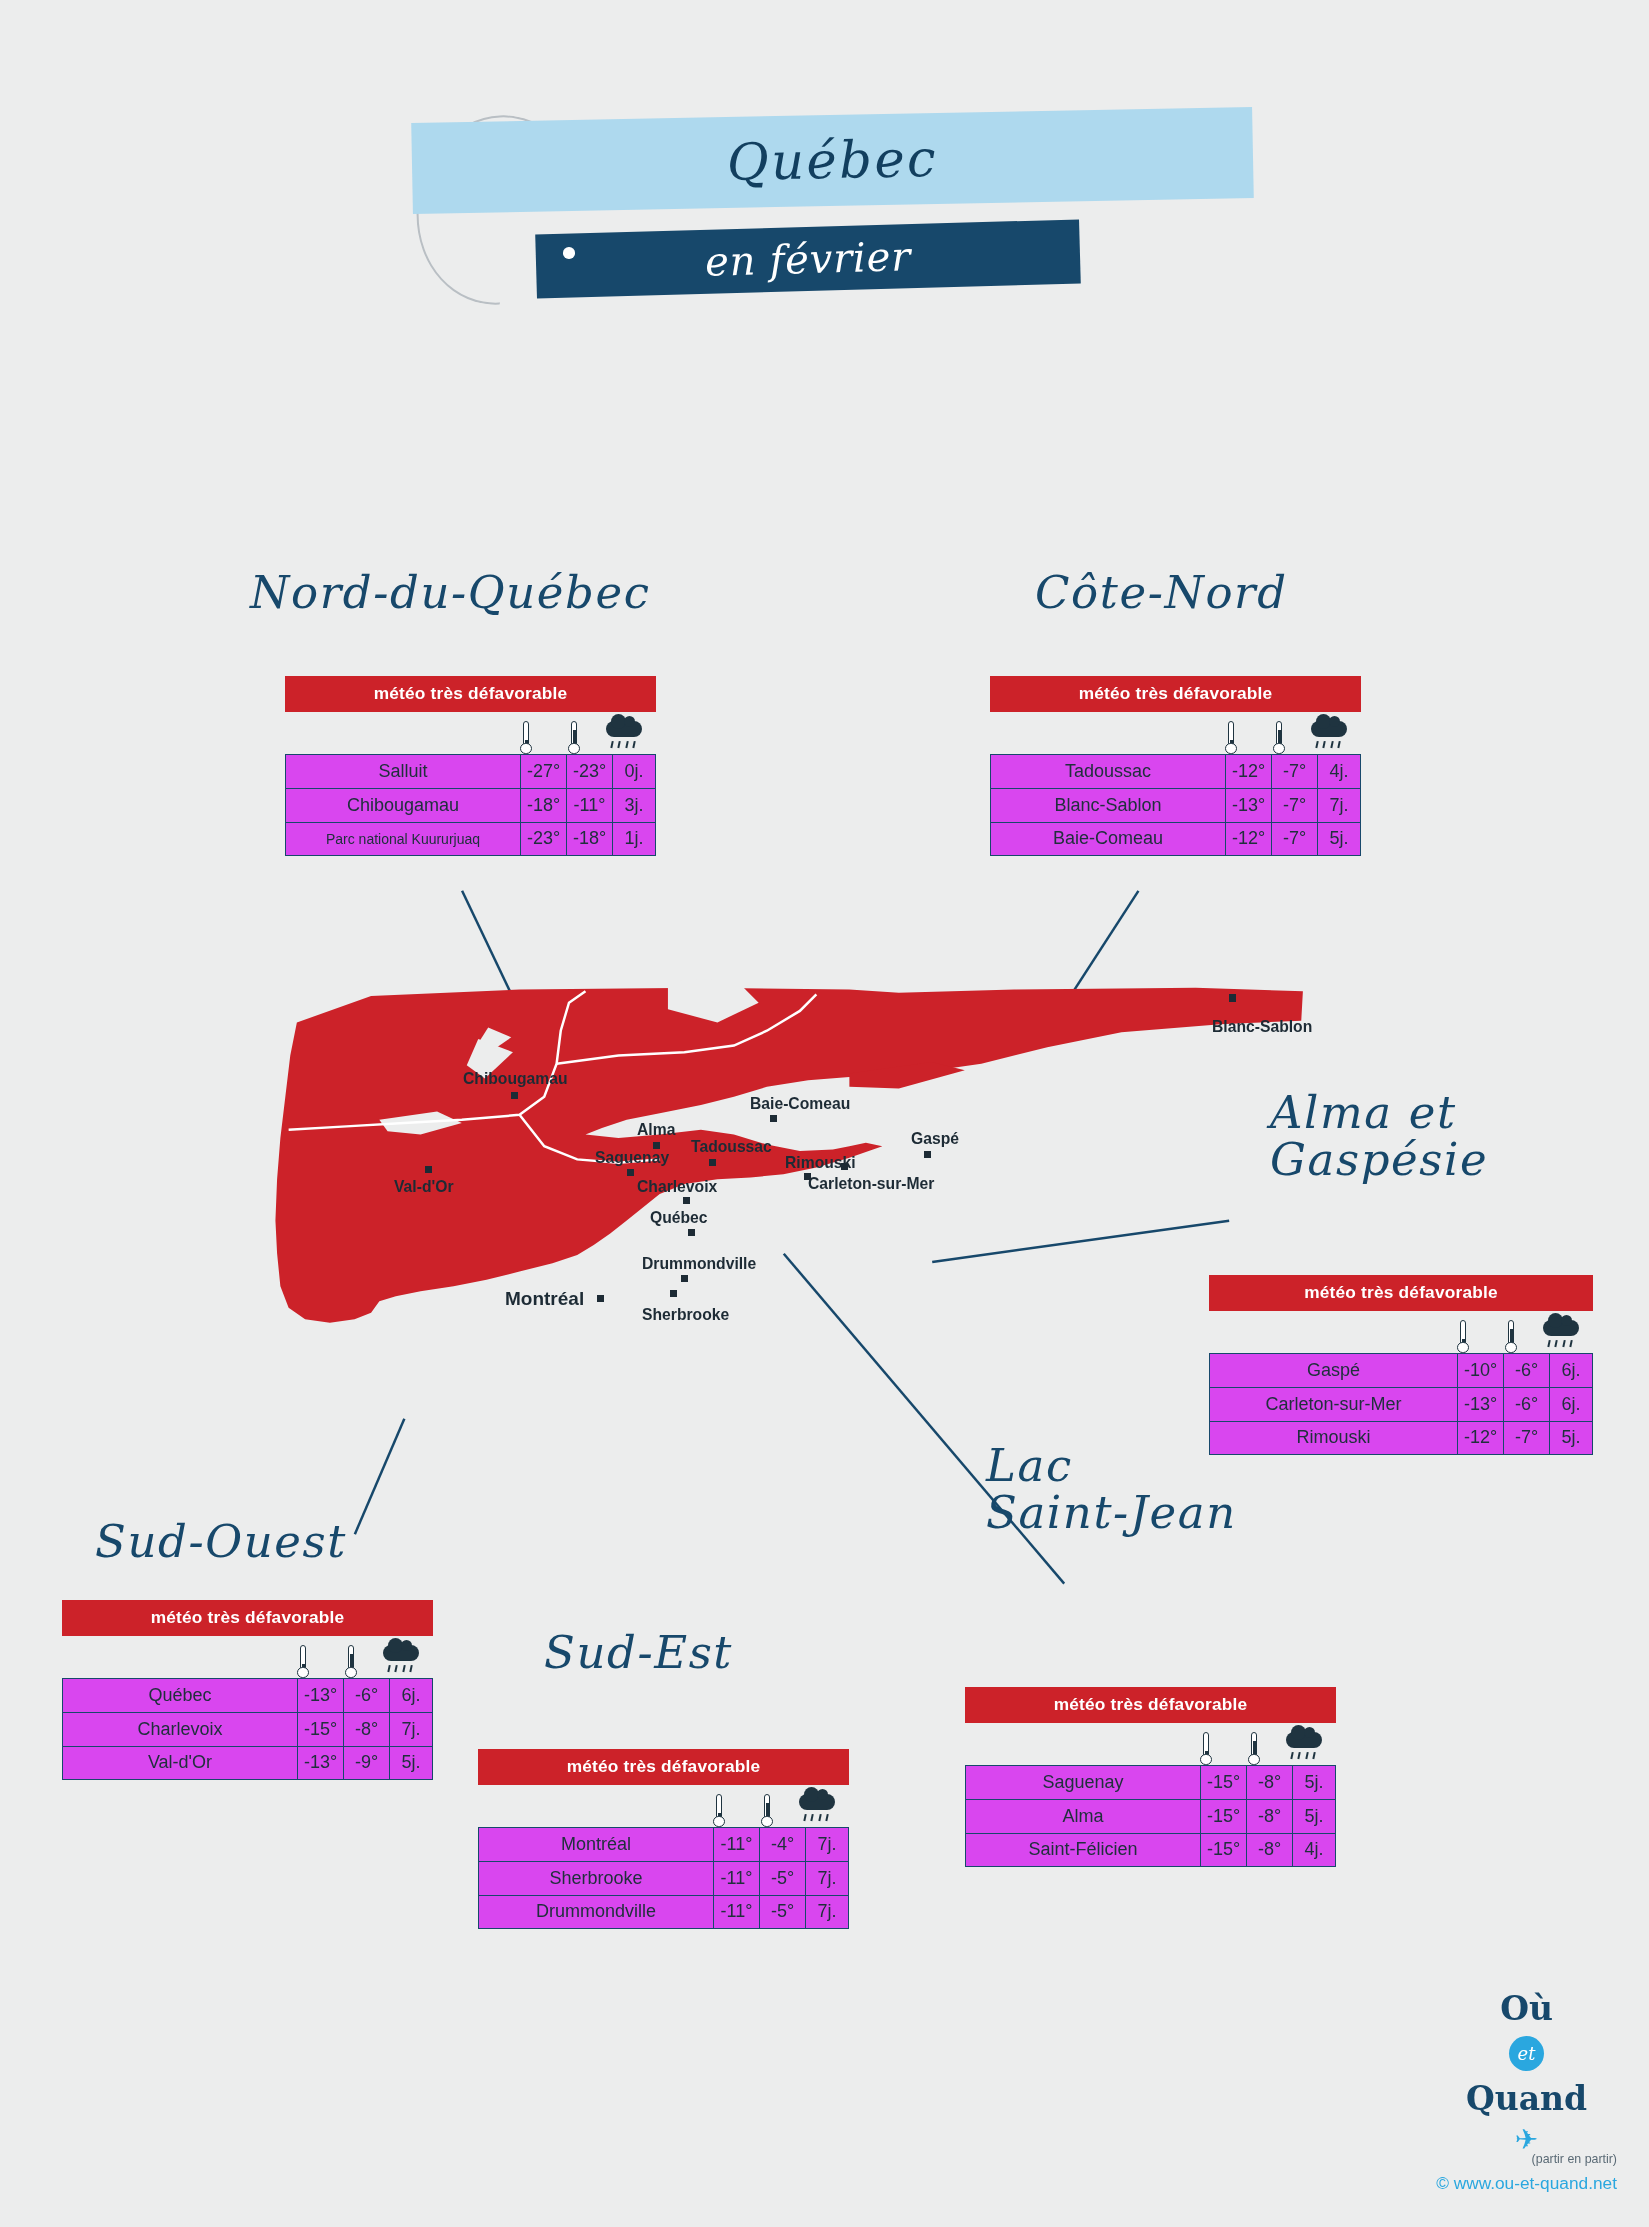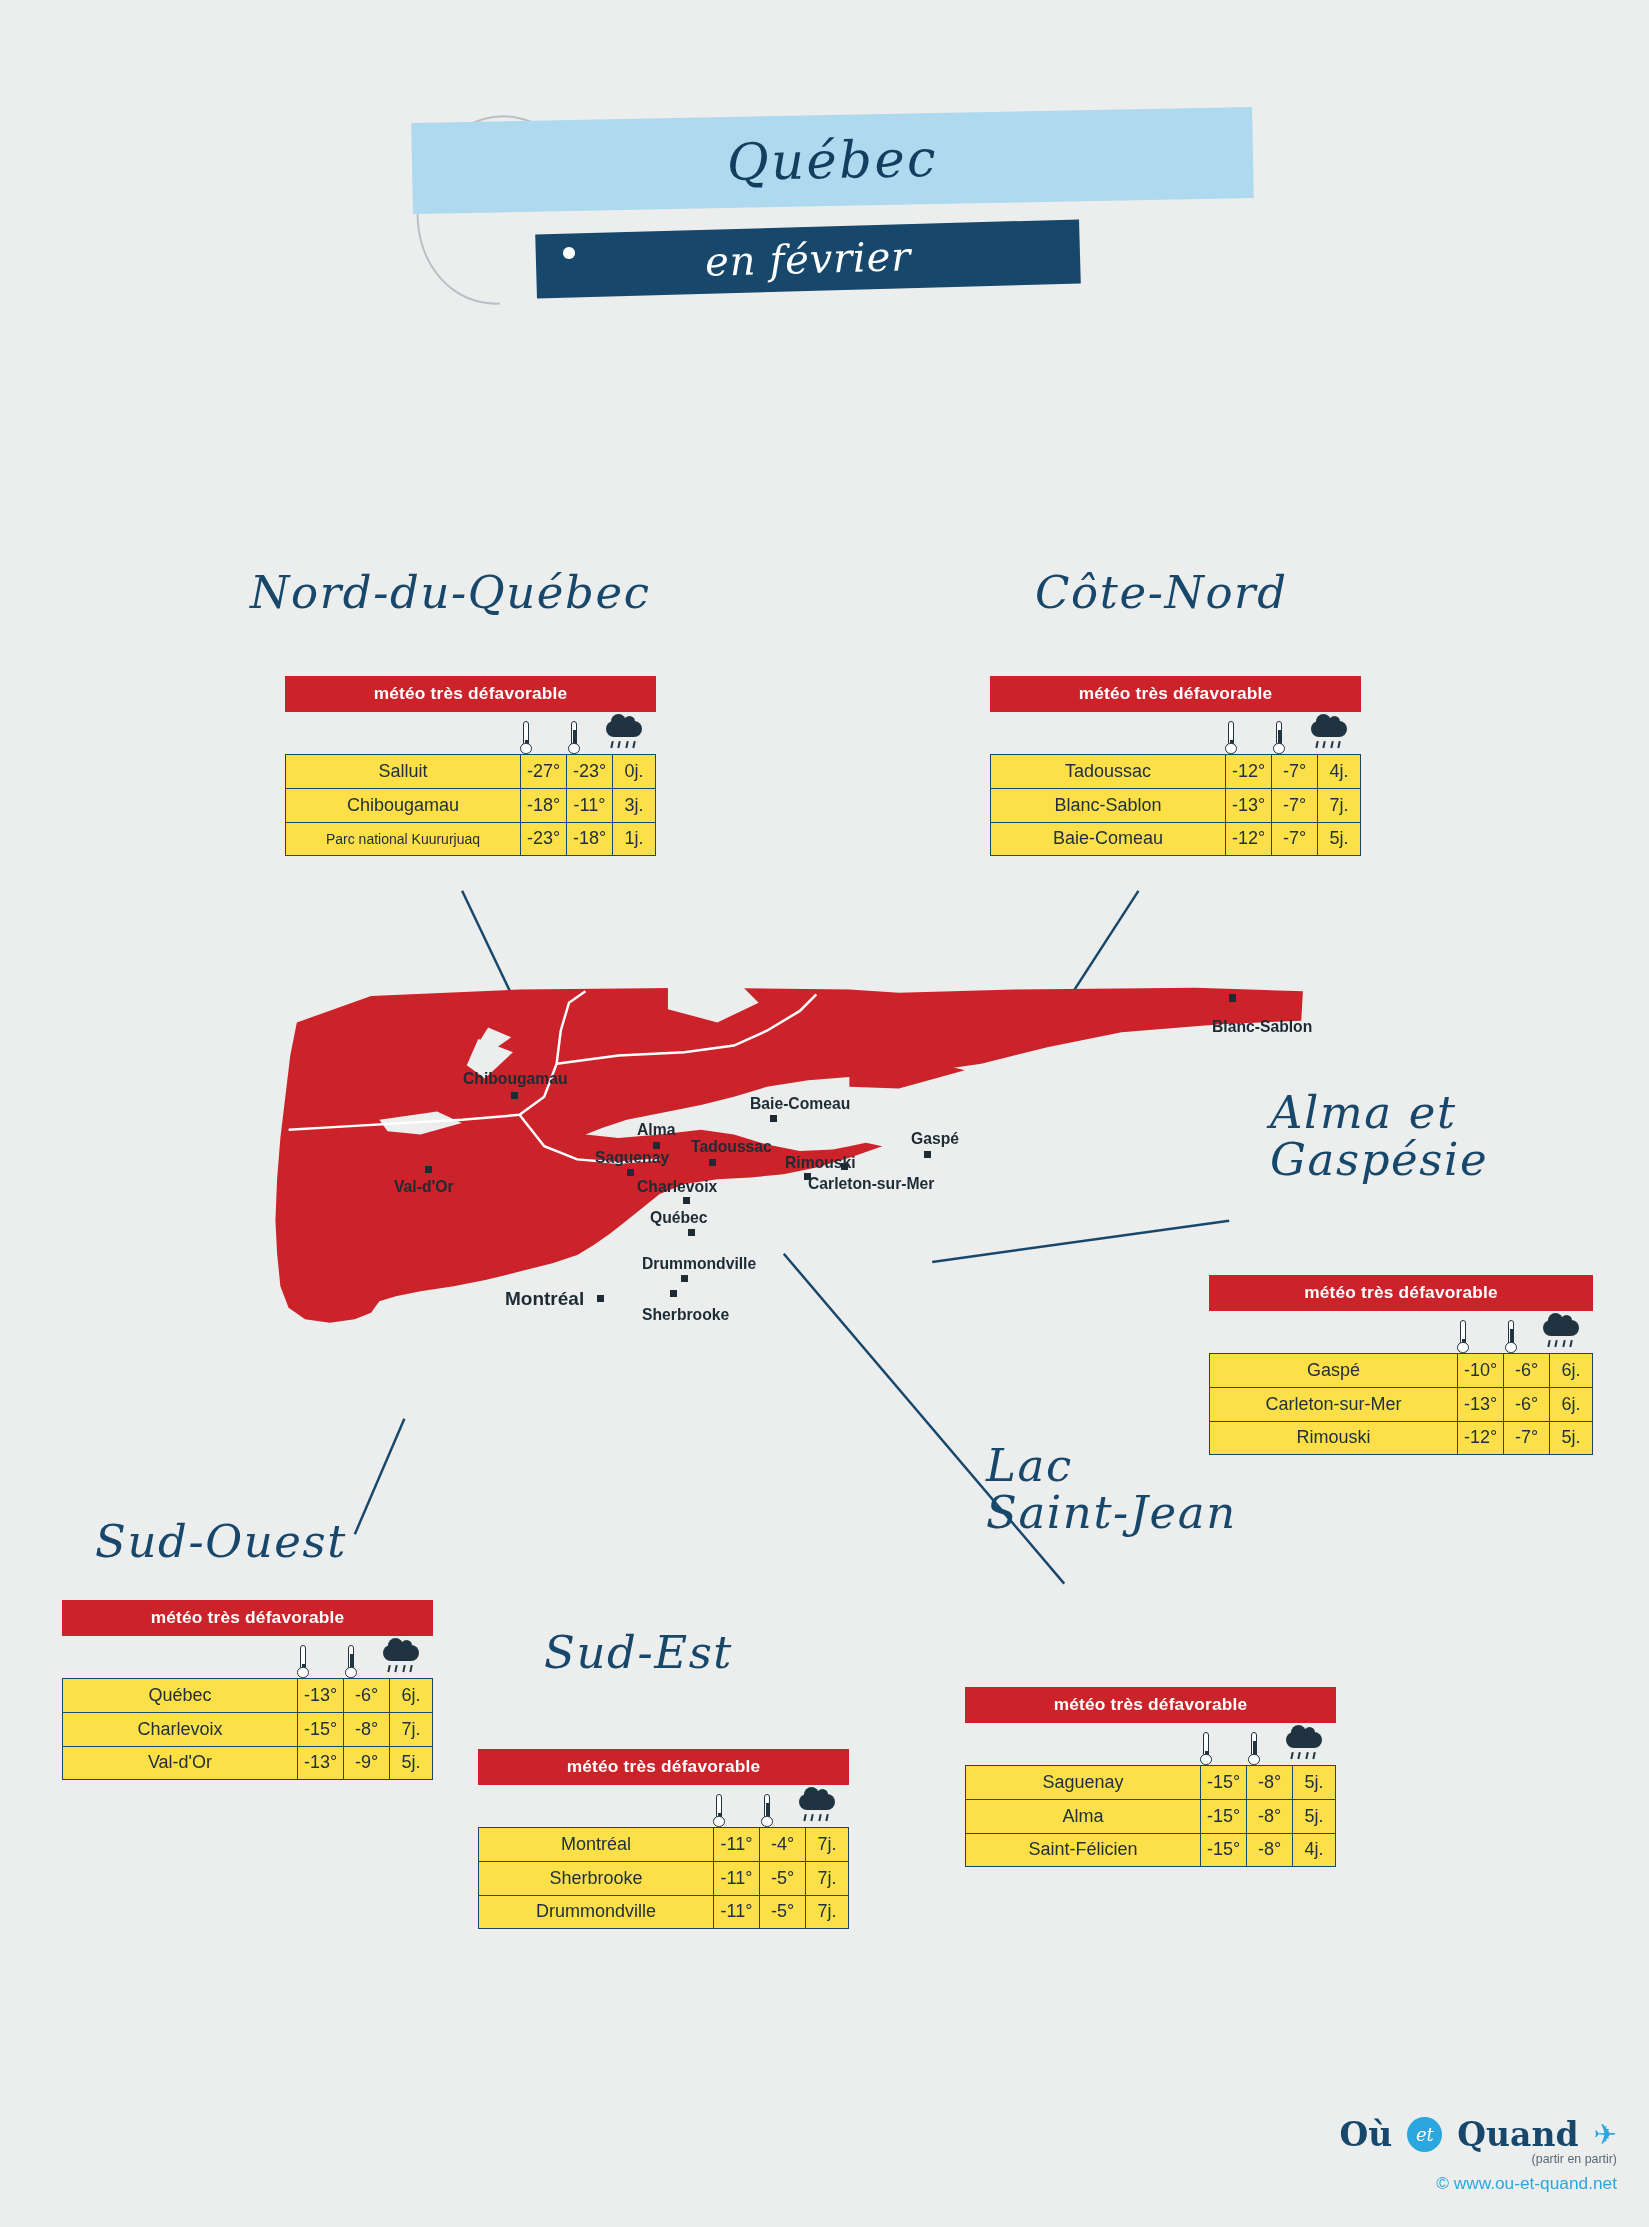--- a/index.html
+++ b/index.html
@@ -70,21 +70,21 @@
   .icon-row {
     display:flex; justify-content:flex-end; align-items:flex-end;
     height:36px; padding-right:5px; margin-top:6.6px;
   }
   .icon-cell { width:48px; display:flex; justify-content:center; align-items:flex-end; }
   .icon-cell.wide { width:53px; }
 
   table.wtable {
     border-collapse:collapse;
     width:100%;
-    background:#fde047;
+    background:#d946ef;
     font-size:18px;
     color:#20303c;
   }
   table.wtable td {
     border:0.8px solid #17486b;
     padding:5.8px 5px;
     text-align:center;
     white-space:nowrap;
   }
   table.wtable td.city { text-align:center; }
@@ -132,21 +132,21 @@
     position:absolute; font-size:15.7px; font-weight:bold; color:#1d2b35;
     white-space:nowrap;
   }
   .map-label.big { font-size:19px; }
   .map-dot {
     position:absolute; width:7.4px; height:7.4px; background:#1d2b35;
   }
 
   
   #footer { position:absolute; right:33px; bottom:33px; text-align:right; }
-  .logo-line { display:flex; align-items:center; justify-content:flex-end; gap:15px; }
+  .logo-line { display:flex; align-items:center; justify-content:flex-end; gap:8px;flex-direction:column; }
   .logo-ou {
     font-family:"DejaVu Serif", serif; font-weight:bold;
     font-size:33px; color:#17486b;
   }
   .logo-et {
     display:inline-flex; align-items:center; justify-content:center;
     width:35px; height:35px; border-radius:50%;
     background:#2aa7df; color:#fff; font-size:18px; font-style:italic;
     font-family:"DejaVu Serif", serif;
   }

